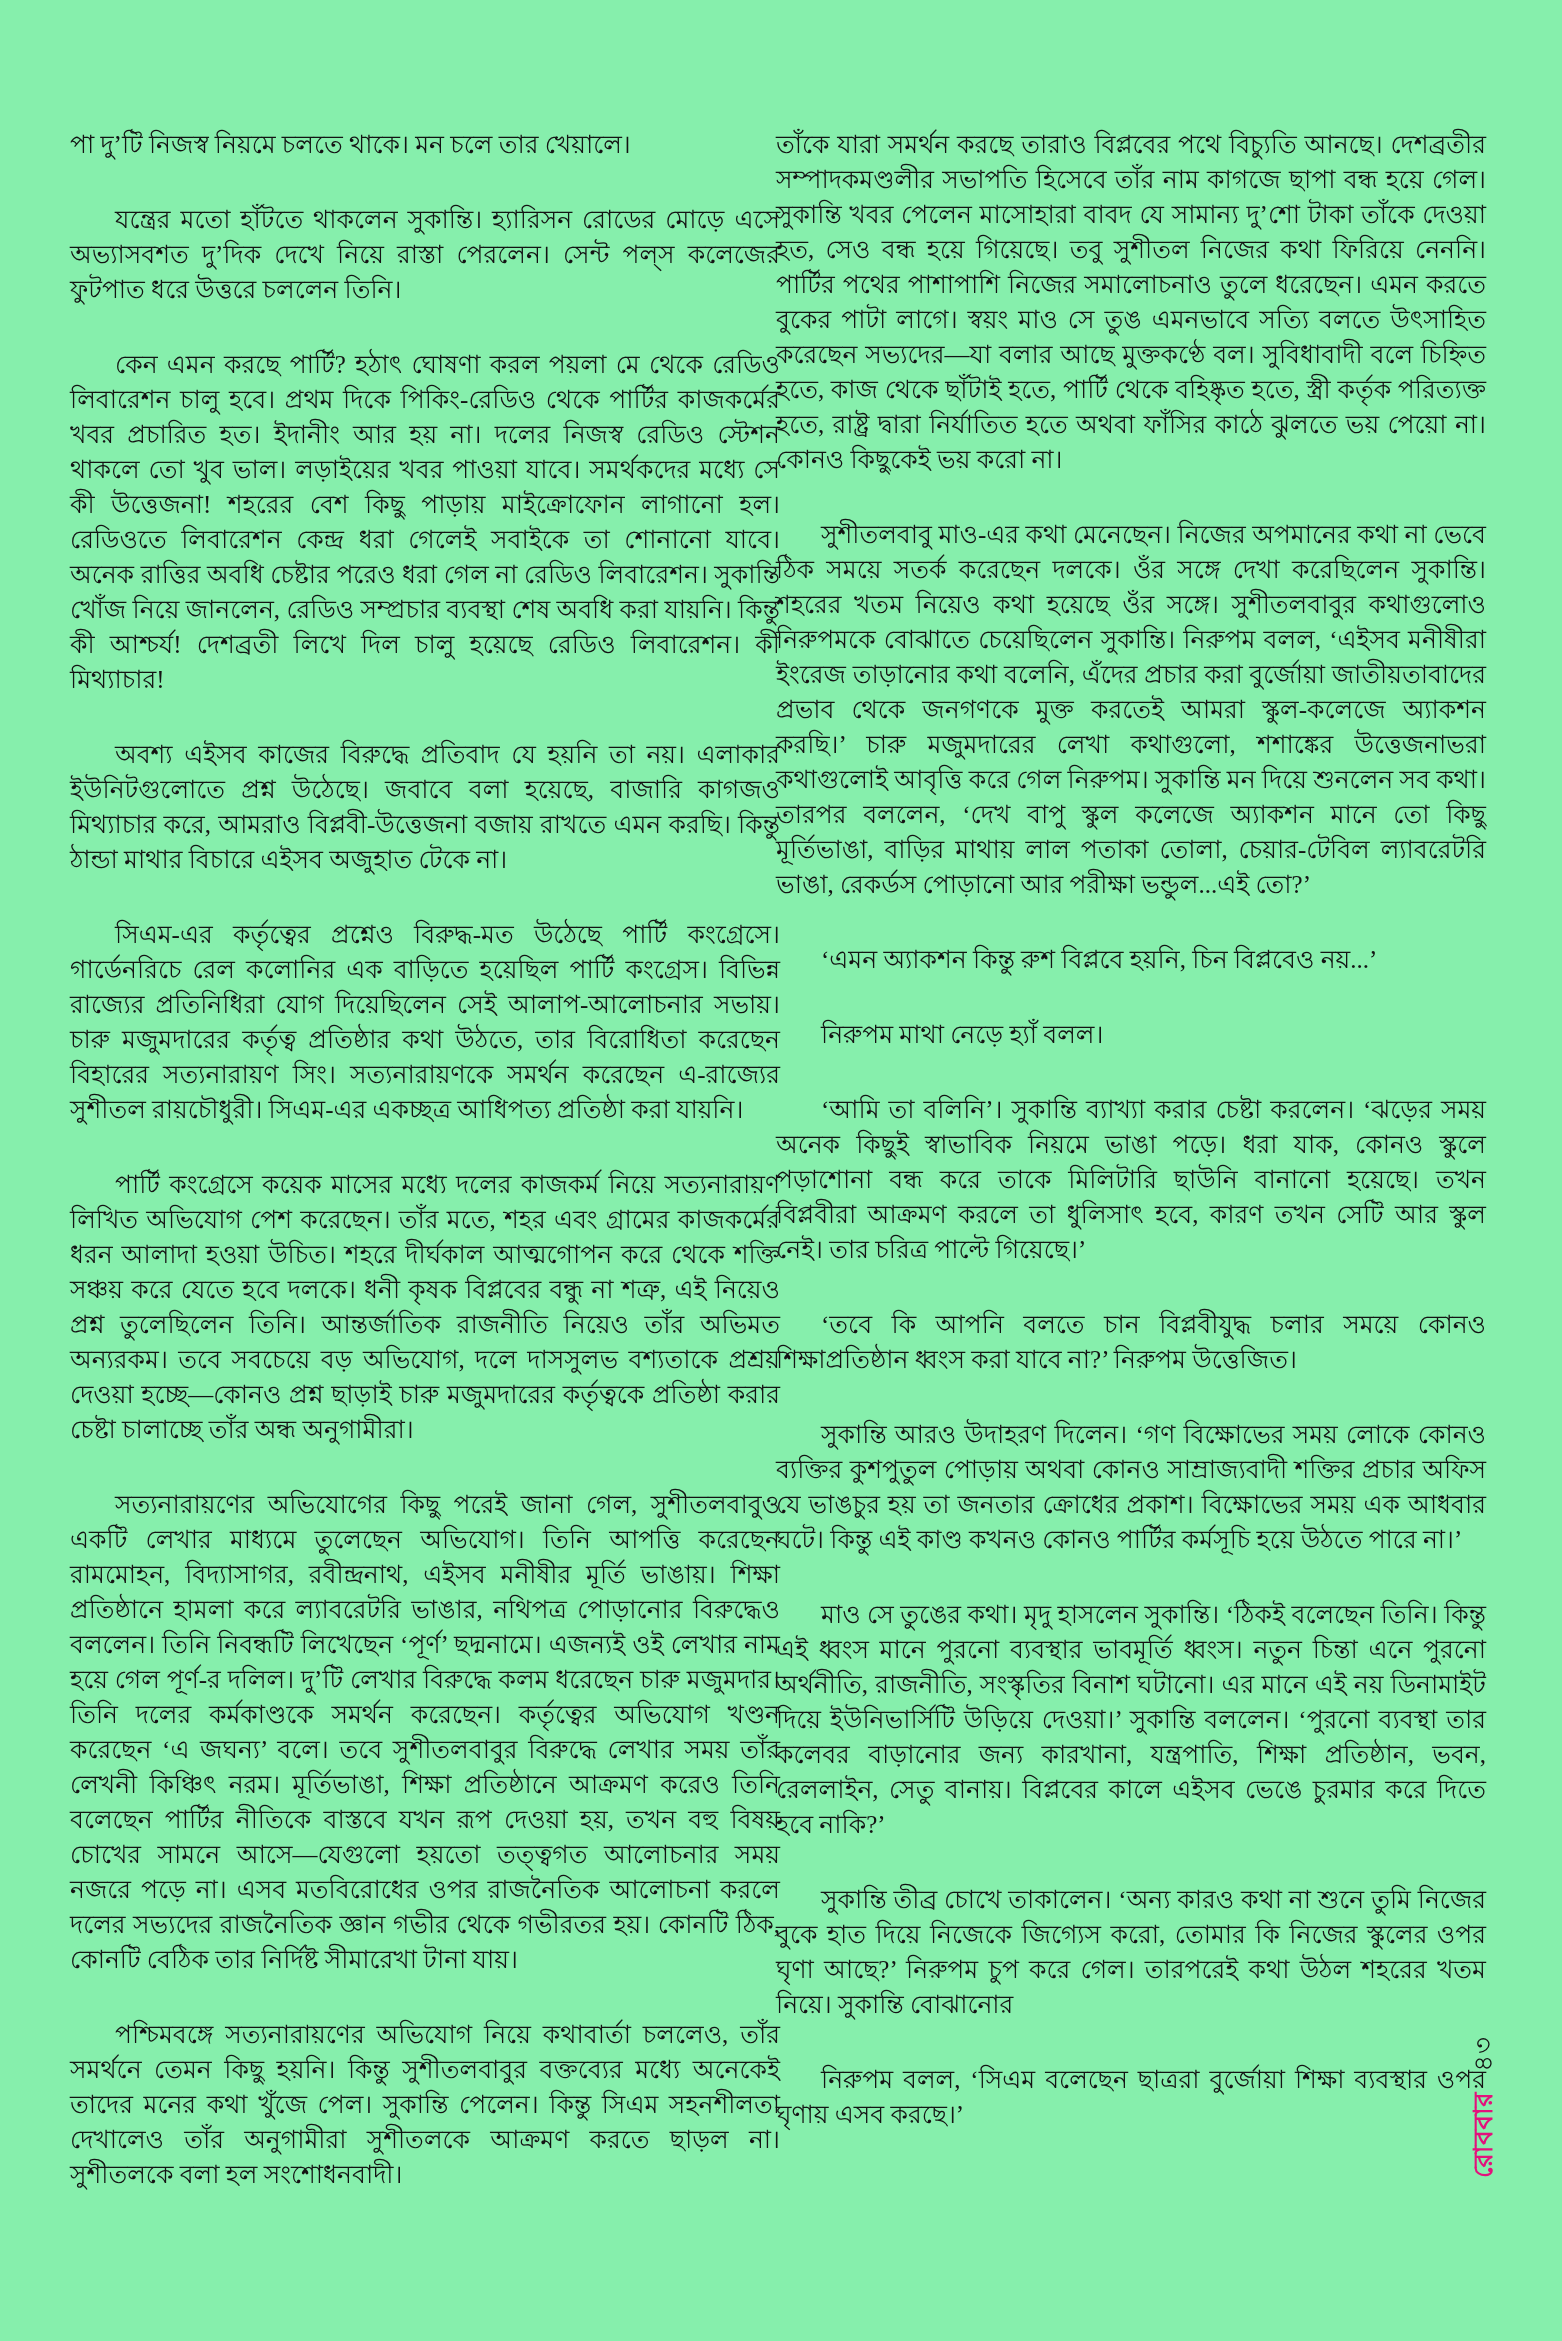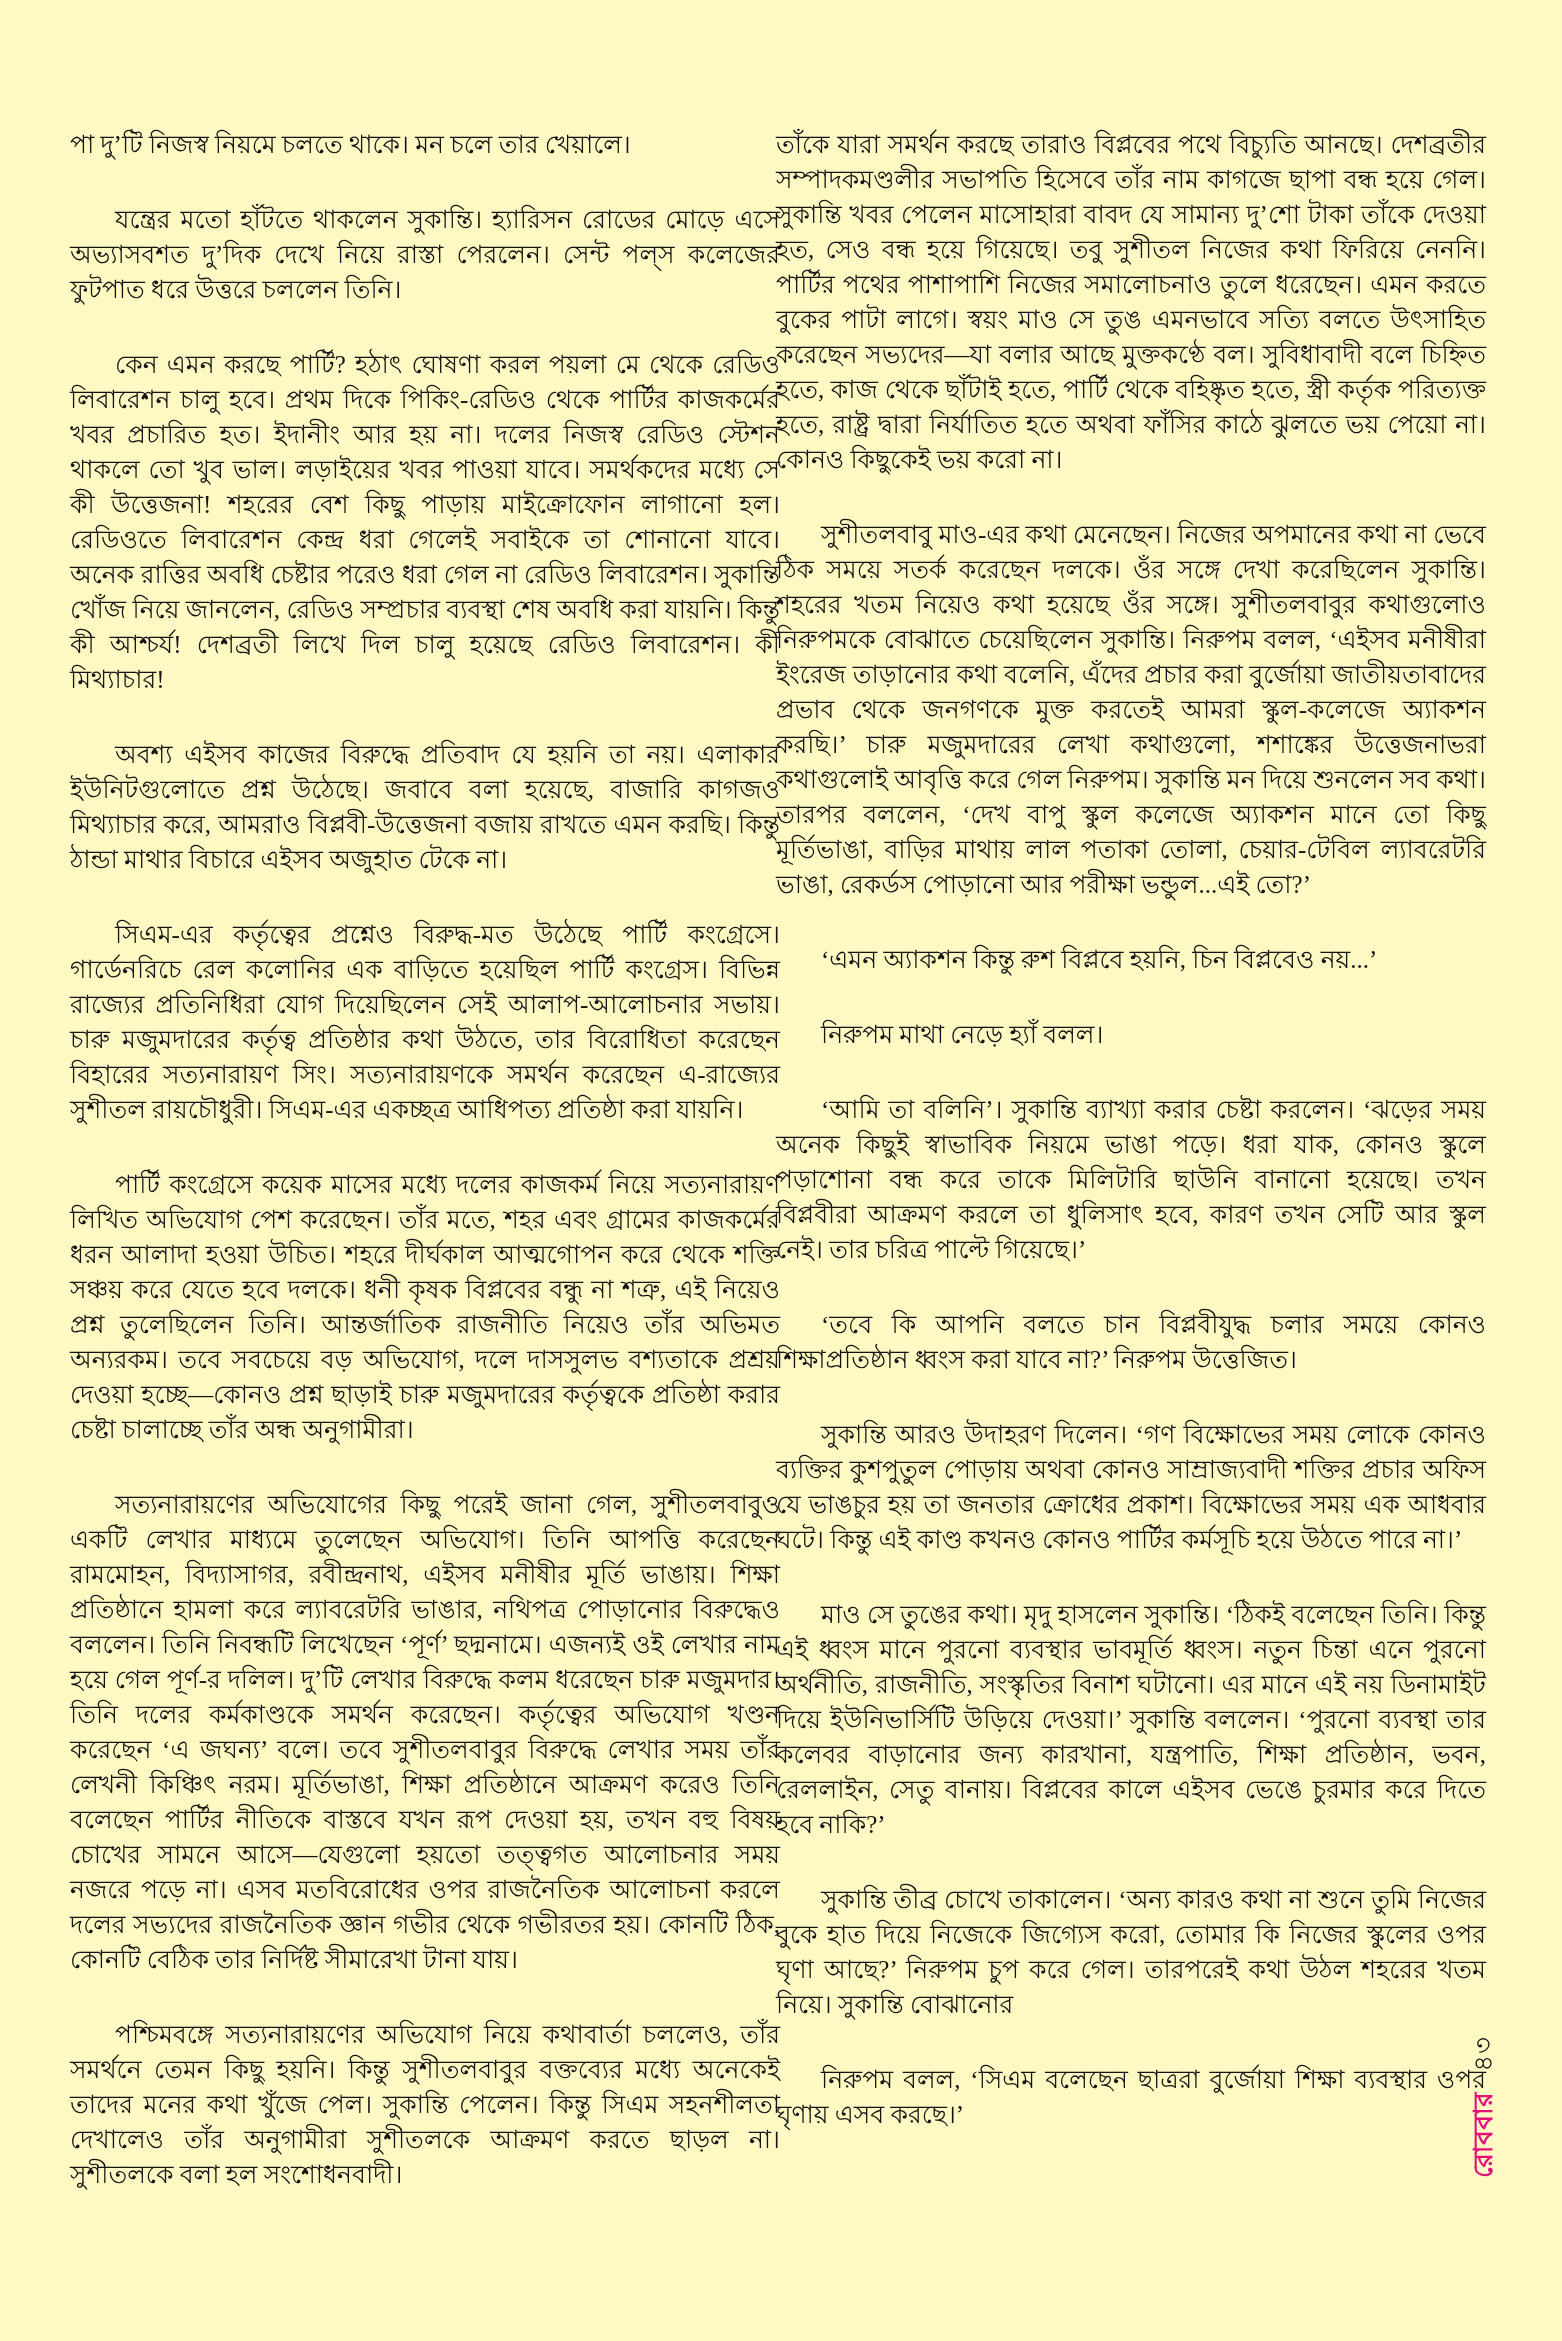--- a/index.html
+++ b/index.html
@@ -4,21 +4,21 @@
 <style>
   html, body {
     margin: 0;
     padding: 0;
     background: #ffffff;
   }
   .page {
     position: relative;
     width: 1563px;
     height: 2342px;
-    background: #fef9c3;
+    background: #86efac;
     font-family: "Liberation Serif", "DejaVu Serif", serif;
     color: #131313;
     overflow: hidden;
   }
   .col {
     position: absolute;
     top: 127px;
     width: 710px;
     font-size: 25px;
     line-height: 35px;

